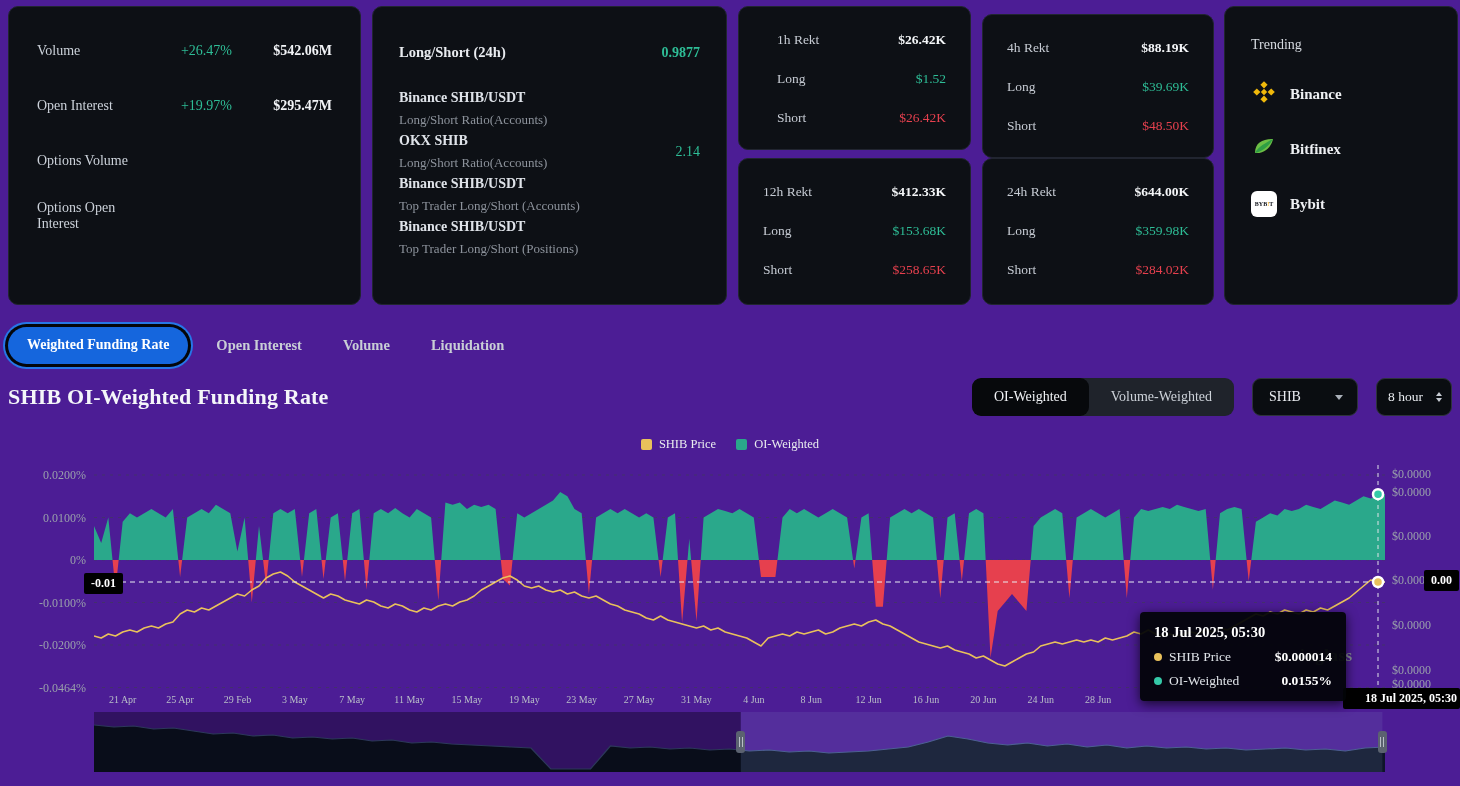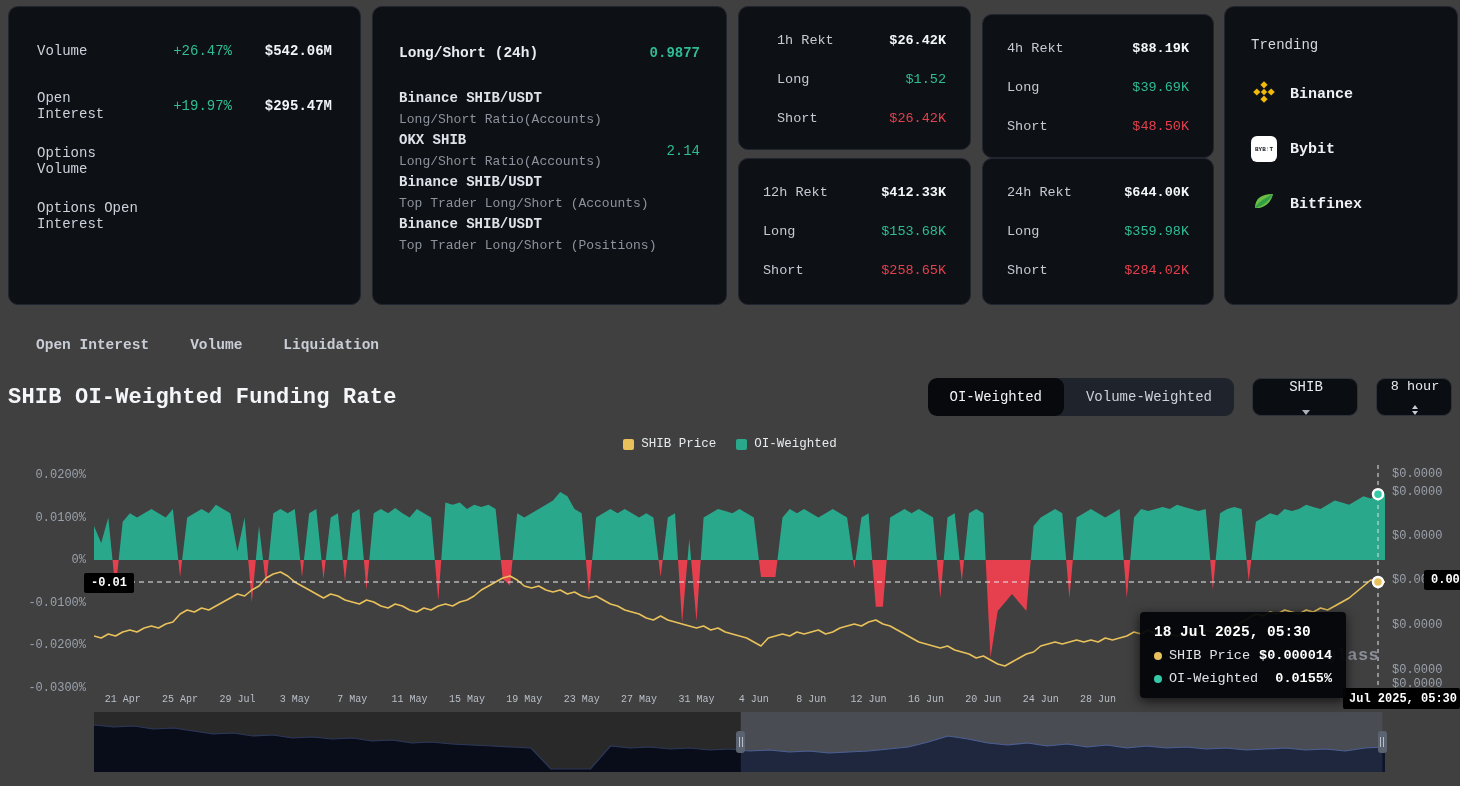--- a/index.html
+++ b/index.html
@@ -1,17 +1,17 @@
 <!DOCTYPE html>
 <html><head>
 <meta charset="utf-8">
 <style>
   html,body{margin:0;padding:0;background:#04060a;}
-  .app{position:relative;width:1460px;height:786px;background:#404040;overflow:hidden;
-       font-family:Liberation Mono, monospace;color:#e8eaed;}
+  .app{position:relative;width:1460px;height:786px;background:#4c1d95;overflow:hidden;
+       font-family:Liberation Serif, serif;color:#e8eaed;}
   .card{position:absolute;background:#0d1015;border:1px solid #212530;border-radius:10px;box-sizing:border-box;}
 
   
   .stats-card{left:8px;top:6px;width:353px;height:299px;padding:37px 28px 0 28px;}
   .srow{display:flex;align-items:center;margin-bottom:41px;font-size:14px;height:14px;}
   .slabel{flex:1;color:#ccd2da;}
   .schange{width:92px;text-align:right;color:#2ebd96;}
   .sval{width:100px;text-align:right;font-weight:700;color:#f2f4f7;}
 
   
@@ -55,21 +55,21 @@
   .tab{margin-left:41px;color:#c9ced6;font-weight:700;font-size:14.5px;cursor:pointer;}
   .tab.first{margin-left:28px;}
 
   
   .chart-header{position:absolute;left:8px;top:378px;width:1444px;display:flex;align-items:center;}
   .chart-title{flex:1;font-size:22px;font-weight:800;letter-spacing:.2px;color:#f4f6f9;}
   .segmented{display:flex;background:#1f232b;border-radius:9px;height:38px;align-items:stretch;font-size:14px;overflow:hidden;}
   .seg{padding:0 22px;display:flex;align-items:center;color:#cdd2d9;cursor:pointer;}
   .seg.active{background:#07090c;color:#f2f4f7;border-radius:9px;}
   .select{height:38px;border:1px solid #2e333b;border-radius:9px;display:flex;align-items:center;margin-left:18px;
-          font-size:14px;color:#e8ebef;box-sizing:border-box;cursor:pointer;background:#0a0d11;flex-direction:column;}
+          font-size:14px;color:#e8ebef;box-sizing:border-box;cursor:pointer;background:#0a0d11;}
   .coin-select{width:106px;padding:0 14px 0 16px;justify-content:space-between;}
   .interval-select{width:76px;padding:0 9px 0 11px;font-size:13.5px;justify-content:space-between;}
   .tri-down{width:0;height:0;border-left:4px solid transparent;border-right:4px solid transparent;border-top:5px solid #aab0b9;}
   .updown{display:flex;flex-direction:column;gap:2px;}
   .tri-u{width:0;height:0;border-left:3.5px solid transparent;border-right:3.5px solid transparent;border-bottom:4px solid #c6cbd3;}
   .tri-d{width:0;height:0;border-left:3.5px solid transparent;border-right:3.5px solid transparent;border-top:4px solid #c6cbd3;}
 
   
   .legend{position:absolute;top:437px;left:0;width:1460px;display:flex;justify-content:center;gap:20px;align-items:center;
           font-size:12.5px;color:#e9ecef;}
@@ -242,39 +242,40 @@
             <path d="M13 16.6 L16.6 20.2 L13 23.8 L9.4 20.2 Z"></path>
             <path d="M5.8 9.4 L9.4 13 L5.8 16.6 L2.2 13 Z"></path>
             <path d="M20.2 9.4 L23.8 13 L20.2 16.6 L16.6 13 Z"></path>
             <path d="M13 9.8 L16.2 13 L13 16.2 L9.8 13 Z"></path>
           </g>
         </svg>
       </span>
       <span class="tr-name">Binance</span>
     </div>
     <div class="tr-item">
-      <span class="icon-bybit">
-          <span>BYB</span>
-          <span class="gold">!</span>
-          <span>T</span>
-        </span>
-      <span class="tr-name">Bybit</span>
-    </div>
-    <div class="tr-item">
       <span>
         <svg width="26" height="26" viewBox="0 0 26 26">
           <path d="M4 19 C4 9 11 5 22 5 C20 14 13 20 4 19 Z" fill="#6cbe45"></path>
           <path d="M4 19 C12 17 18 12 22 5 C15 9 8 12 4 19 Z" fill="#2f9e44"></path>
         </svg>
       </span>
       <span class="tr-name">Bitfinex</span>
     </div>
+    <div class="tr-item">
+      <span class="icon-bybit">
+          <span>BYB</span>
+          <span class="gold">!</span>
+          <span>T</span>
+        </span>
+      <span class="tr-name">Bybit</span>
+    </div>
   </div>
 
   <div class="tabs">
+    <div class="tab-active">Weighted Funding Rate</div>
     <div class="tab first">Open Interest</div>
     <div class="tab">Volume</div>
     <div class="tab">Liquidation</div>
   </div>
 
   <div class="chart-header">
     <div class="chart-title">SHIB OI-Weighted Funding Rate</div>
     <div class="segmented">
       <div class="seg active">OI-Weighted</div>
       <div class="seg">Volume-Weighted</div>
@@ -302,35 +303,35 @@
       <span>OI-Weighted</span>
     </div>
   </div>
 
   <div class="y-axis-left" id="yAxisLeft">
       <div style="top: 3px;">0.0200%</div>
       <div style="top: 45.5px;">0.0100%</div>
       <div style="top: 88px;">0%</div>
       <div style="top: 130.5px;">-0.0100%</div>
       <div style="top: 173px;">-0.0200%</div>
-      <div style="top: 215.5px;">-0.0300%</div>
+      <div style="top: 215.5px;">-0.0464%</div>
     </div>
   <div class="y-axis-right" id="yAxisRight">
       <div style="top: 2px;">$0.0000</div>
       <div style="top: 20px;">$0.0000</div>
       <div style="top: 64px;">$0.0000</div>
       <div style="top: 108px;">$0.0000</div>
       <div style="top: 153px;">$0.0000</div>
       <div style="top: 198px;">$0.0000</div>
       <div style="top: 212px;">$0.0000</div>
     </div>
   <div class="x-axis" id="xAxis">
       <div style="left: 122.689px;">21 Apr</div>
       <div style="left: 180.067px;">25 Apr</div>
-      <div style="left: 237.444px;">29 Jul</div>
+      <div style="left: 237.444px;">29 Feb</div>
       <div style="left: 294.822px;">3 May</div>
       <div style="left: 352.2px;">7 May</div>
       <div style="left: 409.578px;">11 May</div>
       <div style="left: 466.956px;">15 May</div>
       <div style="left: 524.333px;">19 May</div>
       <div style="left: 581.711px;">23 May</div>
       <div style="left: 639.089px;">27 May</div>
       <div style="left: 696.467px;">31 May</div>
       <div style="left: 753.844px;">4 Jun</div>
       <div style="left: 811.222px;">8 Jun</div>

